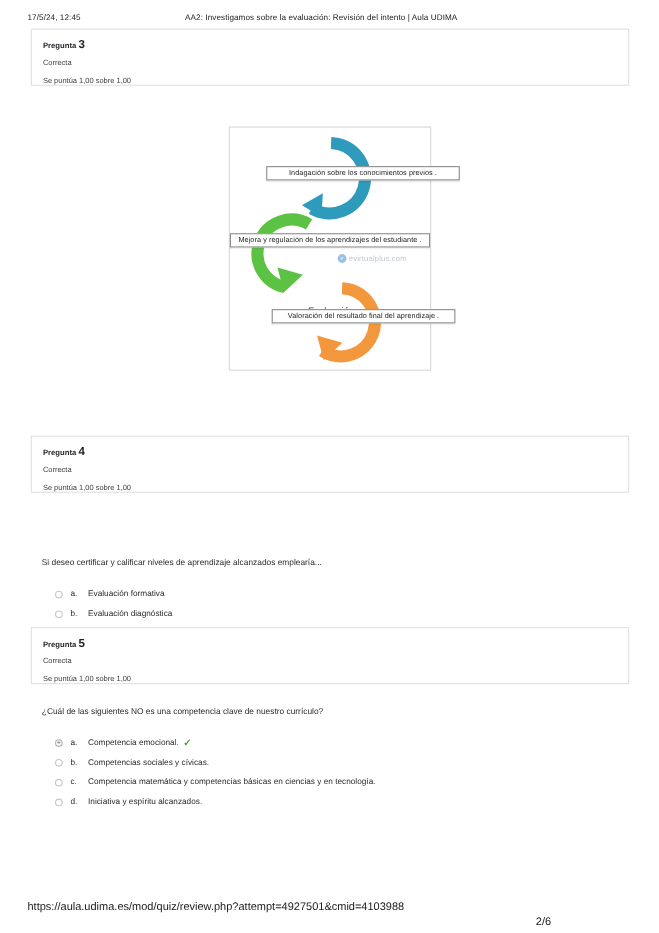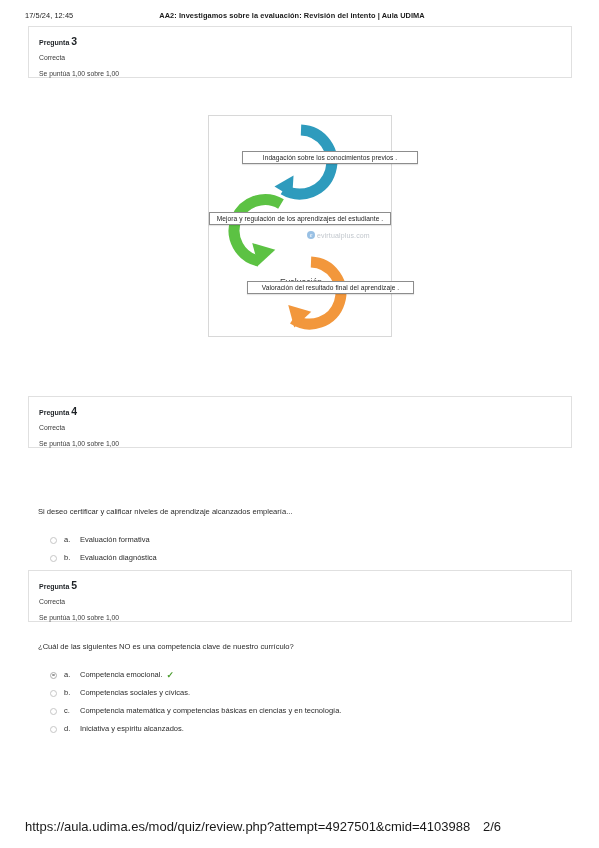--- a/index.html
+++ b/index.html
@@ -40,41 +40,40 @@
     top: 0;
     white-space: nowrap;
   }
   .print-header .ph-title {
     position: absolute;
     left: 0;
     top: 0;
     width: 584px;
     text-align: center;
     white-space: nowrap;
-    font-weight: bold;
   }
   .print-footer {
     position: absolute;
     bottom: 17px;
     left: 0;
     width: 526px;
     height: 12px;
-    font-size: 13px;
+    font-size: 10px;
     color: #1a1a1a;
   }
   .print-footer .pf-url {
     position: absolute;
     left: 25px;
     top: 0;
     white-space: nowrap;
   }
   .print-footer .pf-page {
     position: absolute;
     right: 25px;
-    top: 0;
+    top: 14px;
     white-space: nowrap;
   }
 
   
   .qcard {
     position: absolute;
     left: 28px;
     width: 544px;
     border: 1px solid #e0e0e0;
     background: #ffffff;

